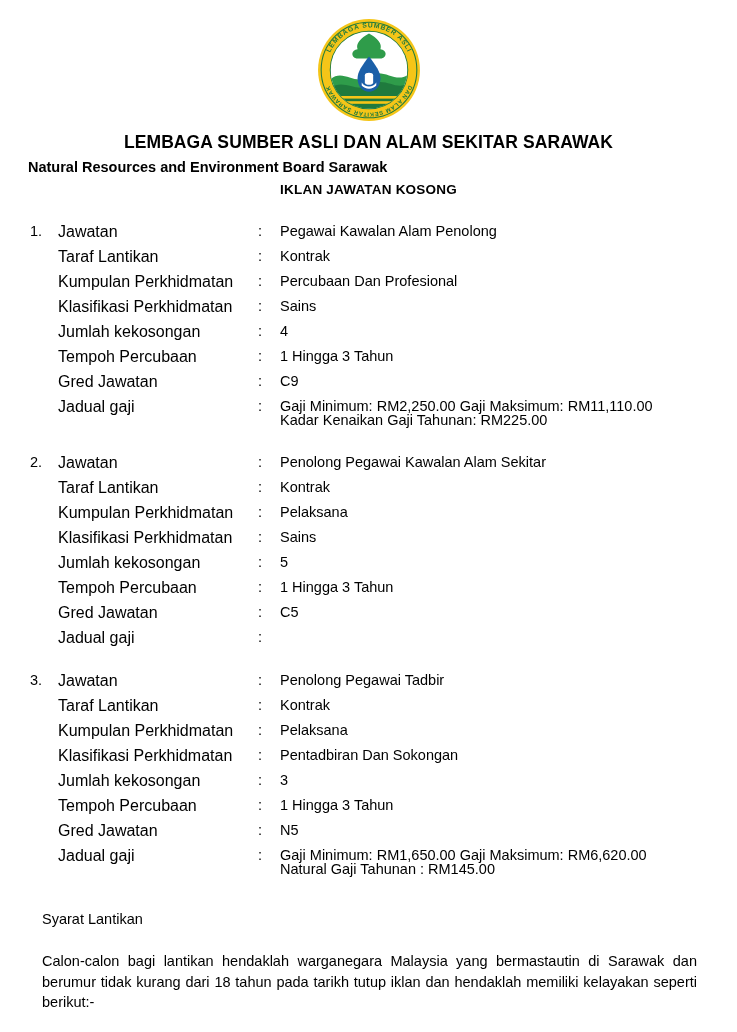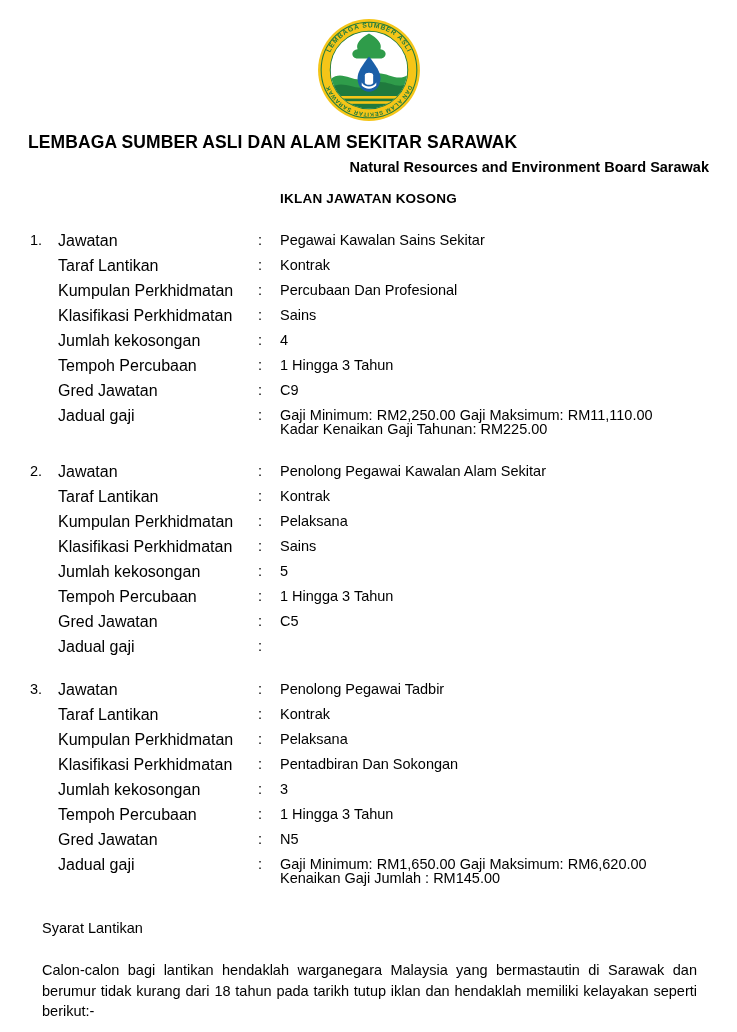--- a/index.html
+++ b/index.html
@@ -31,36 +31,37 @@
     margin-bottom: 10px;
   }
   .logo {
     width: 104px;
     height: 104px;
     position: relative;
   }
 
   
   .org-title {
+    text-align: center;
     font-size: 17.5px;
     font-weight: bold;
     letter-spacing: 0.1px;
     margin-top: 2px;
   }
   .org-subtitle {
-    text-align: right;
+    text-align: left;
     font-size: 14.5px;
     font-weight: bold;
     margin-top: 6px;
   }
   .doc-title {
     text-align: center;
     font-size: 13.5px;
     font-weight: bold;
-    margin-top: 16px;
+    margin-top: 7px;
     letter-spacing: 0.2px;
   }
 
   
   .jobs {
     margin-top: 22px;
   }
   .job {
     margin-bottom: 18px;
   }
@@ -165,21 +166,21 @@
   <div class="org-subtitle">Natural Resources and Environment Board Sarawak</div>
   <div class="doc-title">IKLAN JAWATAN KOSONG</div>
 
   <div class="jobs">
 
     <div class="job">
       <div class="job-row">
         <div class="num-cell">1.</div>
         <div class="label-cell">Jawatan</div>
         <div class="colon-cell">:</div>
-        <div class="value-cell">Pegawai Kawalan Sains Sekitar</div>
+        <div class="value-cell">Pegawai Kawalan Alam Penolong</div>
       </div>
       <div class="job-row">
         <div class="num-cell"></div>
         <div class="label-cell">Taraf Lantikan</div>
         <div class="colon-cell">:</div>
         <div class="value-cell">Kontrak</div>
       </div>
       <div class="job-row">
         <div class="num-cell"></div>
         <div class="label-cell">Kumpulan Perkhidmatan</div>
@@ -313,21 +314,21 @@
         <div class="label-cell">Gred Jawatan</div>
         <div class="colon-cell">:</div>
         <div class="value-cell">N5</div>
       </div>
       <div class="job-row">
         <div class="num-cell"></div>
         <div class="label-cell">Jadual gaji</div>
         <div class="colon-cell">:</div>
         <div class="value-cell">
           <span>Gaji Minimum: RM1,650.00  Gaji Maksimum: RM6,620.00</span>
-          <span class="second-line">Kenaikan Gaji Jumlah : RM145.00</span>
+          <span class="second-line">Natural Gaji Tahunan : RM145.00</span>
         </div>
       </div>
     </div>
 
   </div>
 
   <div class="footer">
     <div class="footer-heading">Syarat Lantikan</div>
     <div class="footer-text">Calon-calon bagi lantikan hendaklah warganegara Malaysia yang bermastautin di Sarawak dan berumur tidak kurang dari 18 tahun pada tarikh tutup iklan dan hendaklah memiliki kelayakan seperti berikut:-</div>
   </div>

